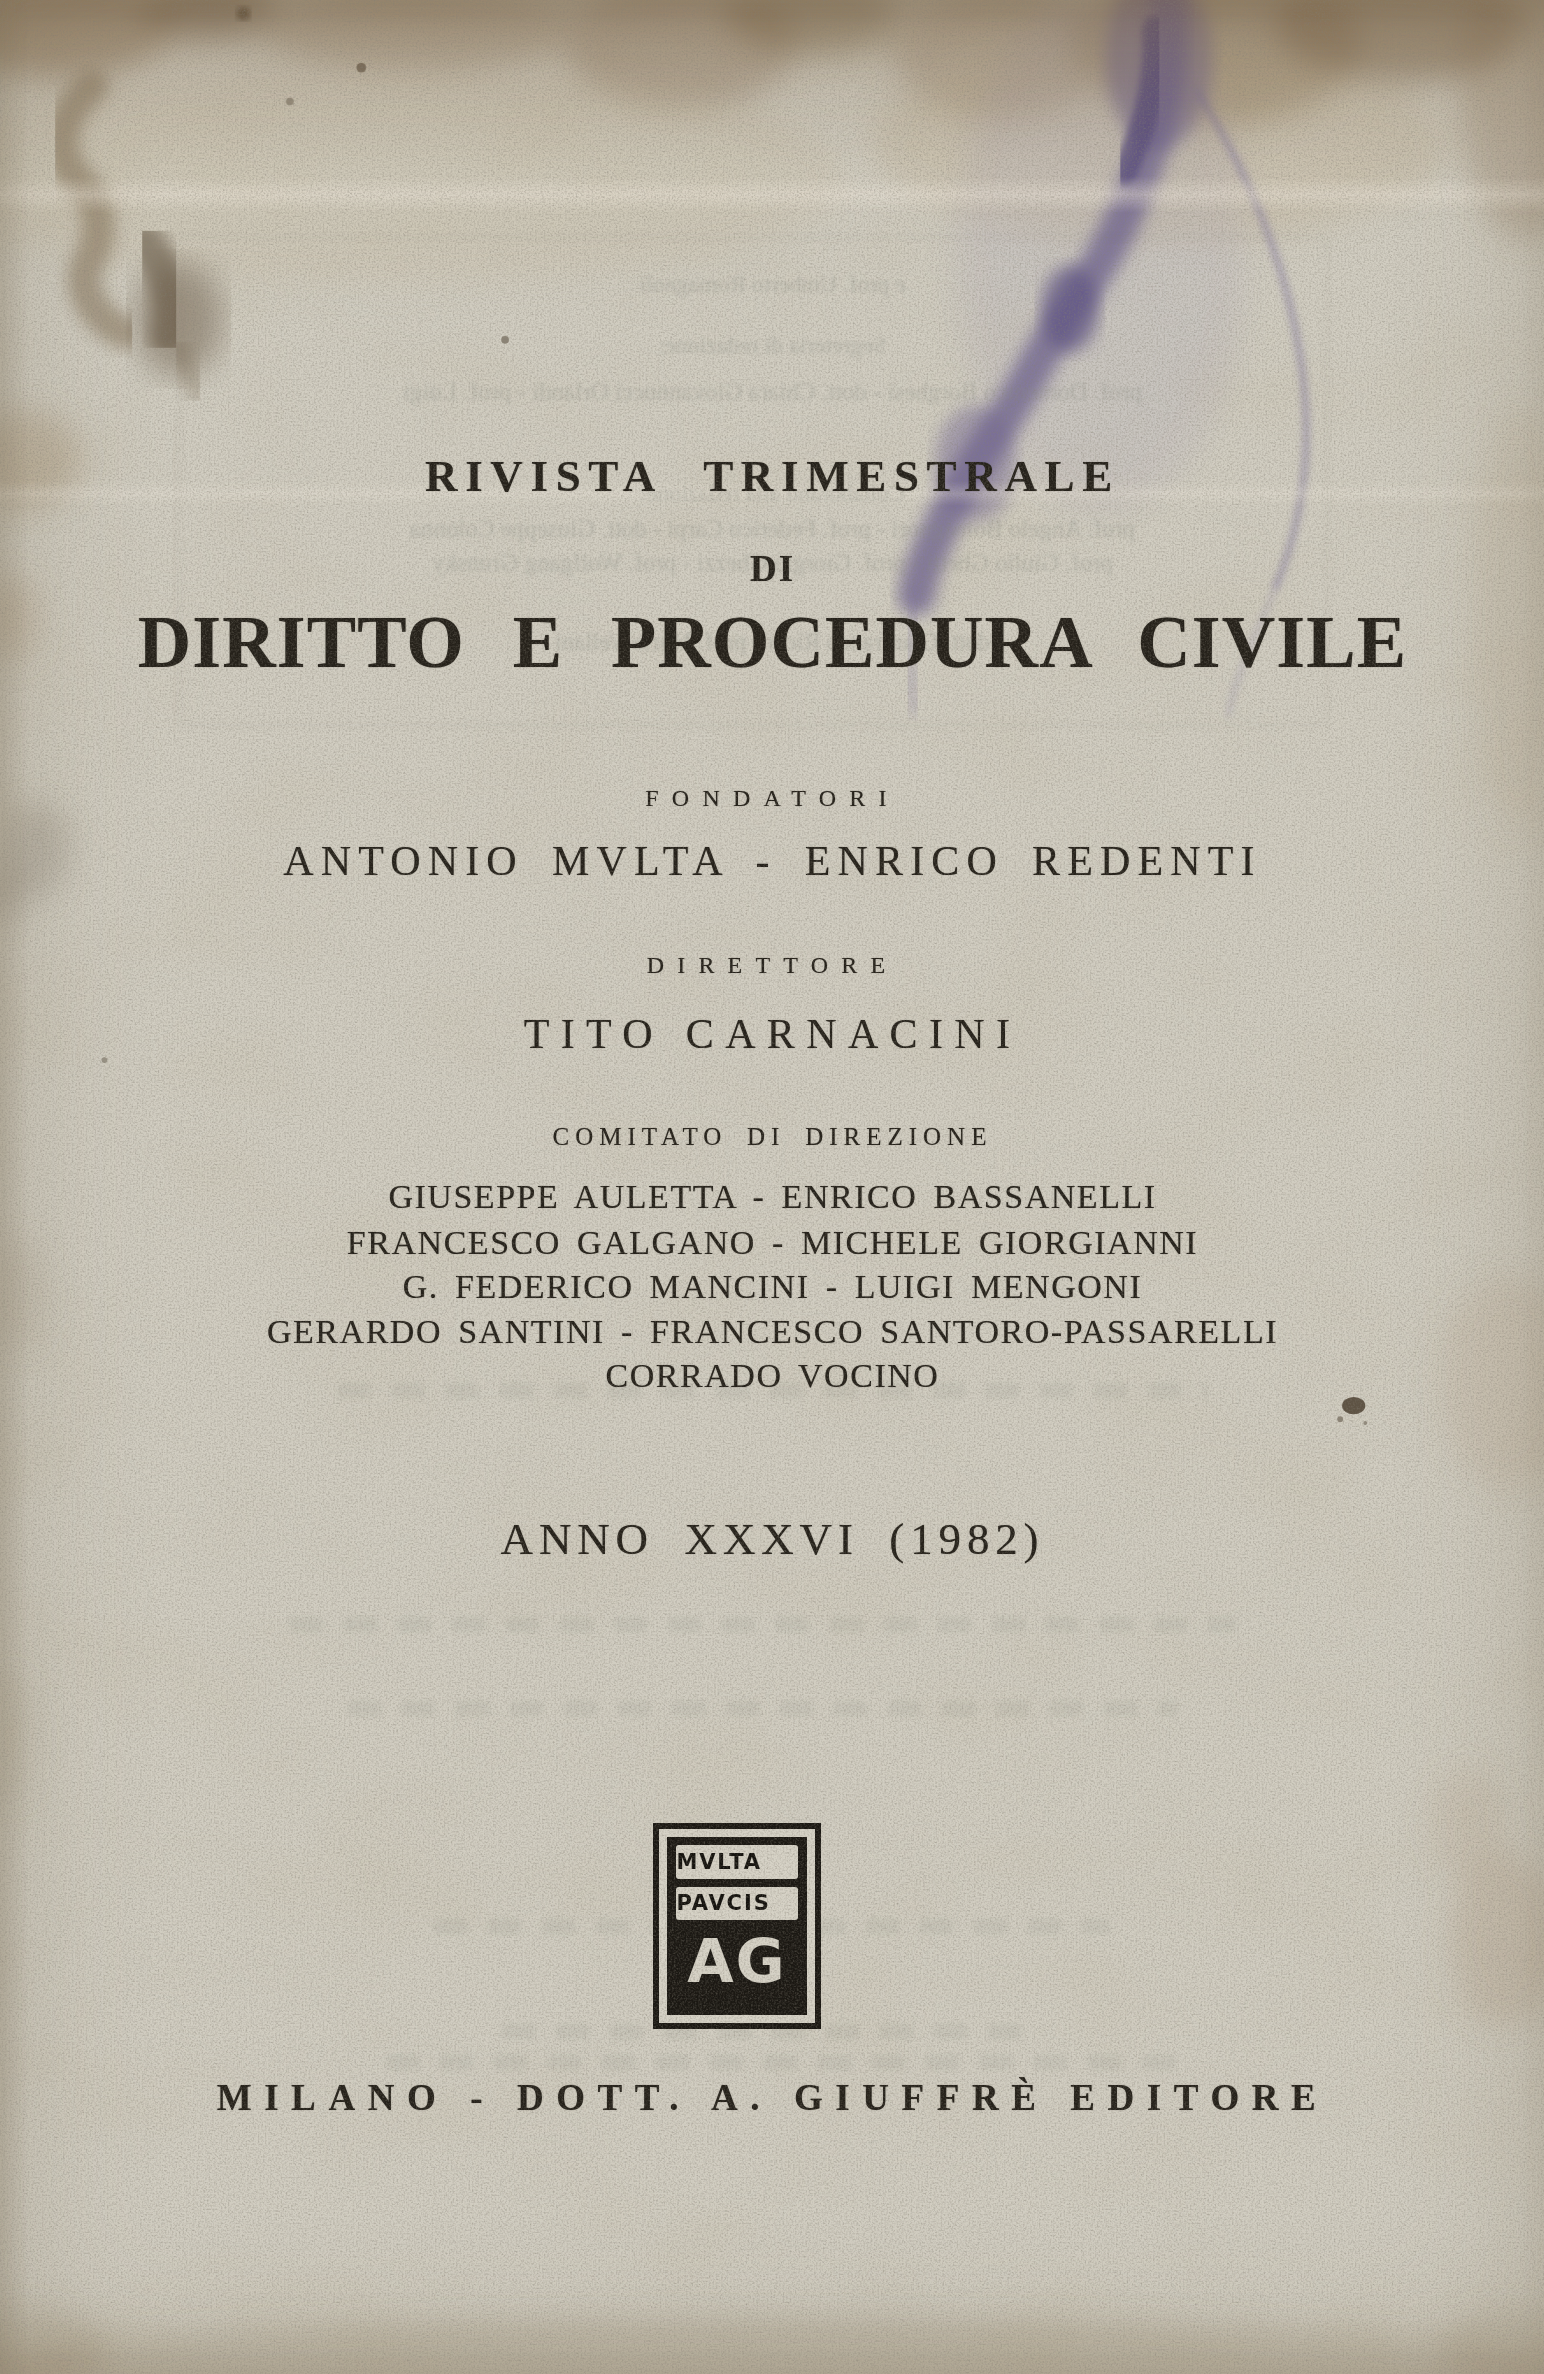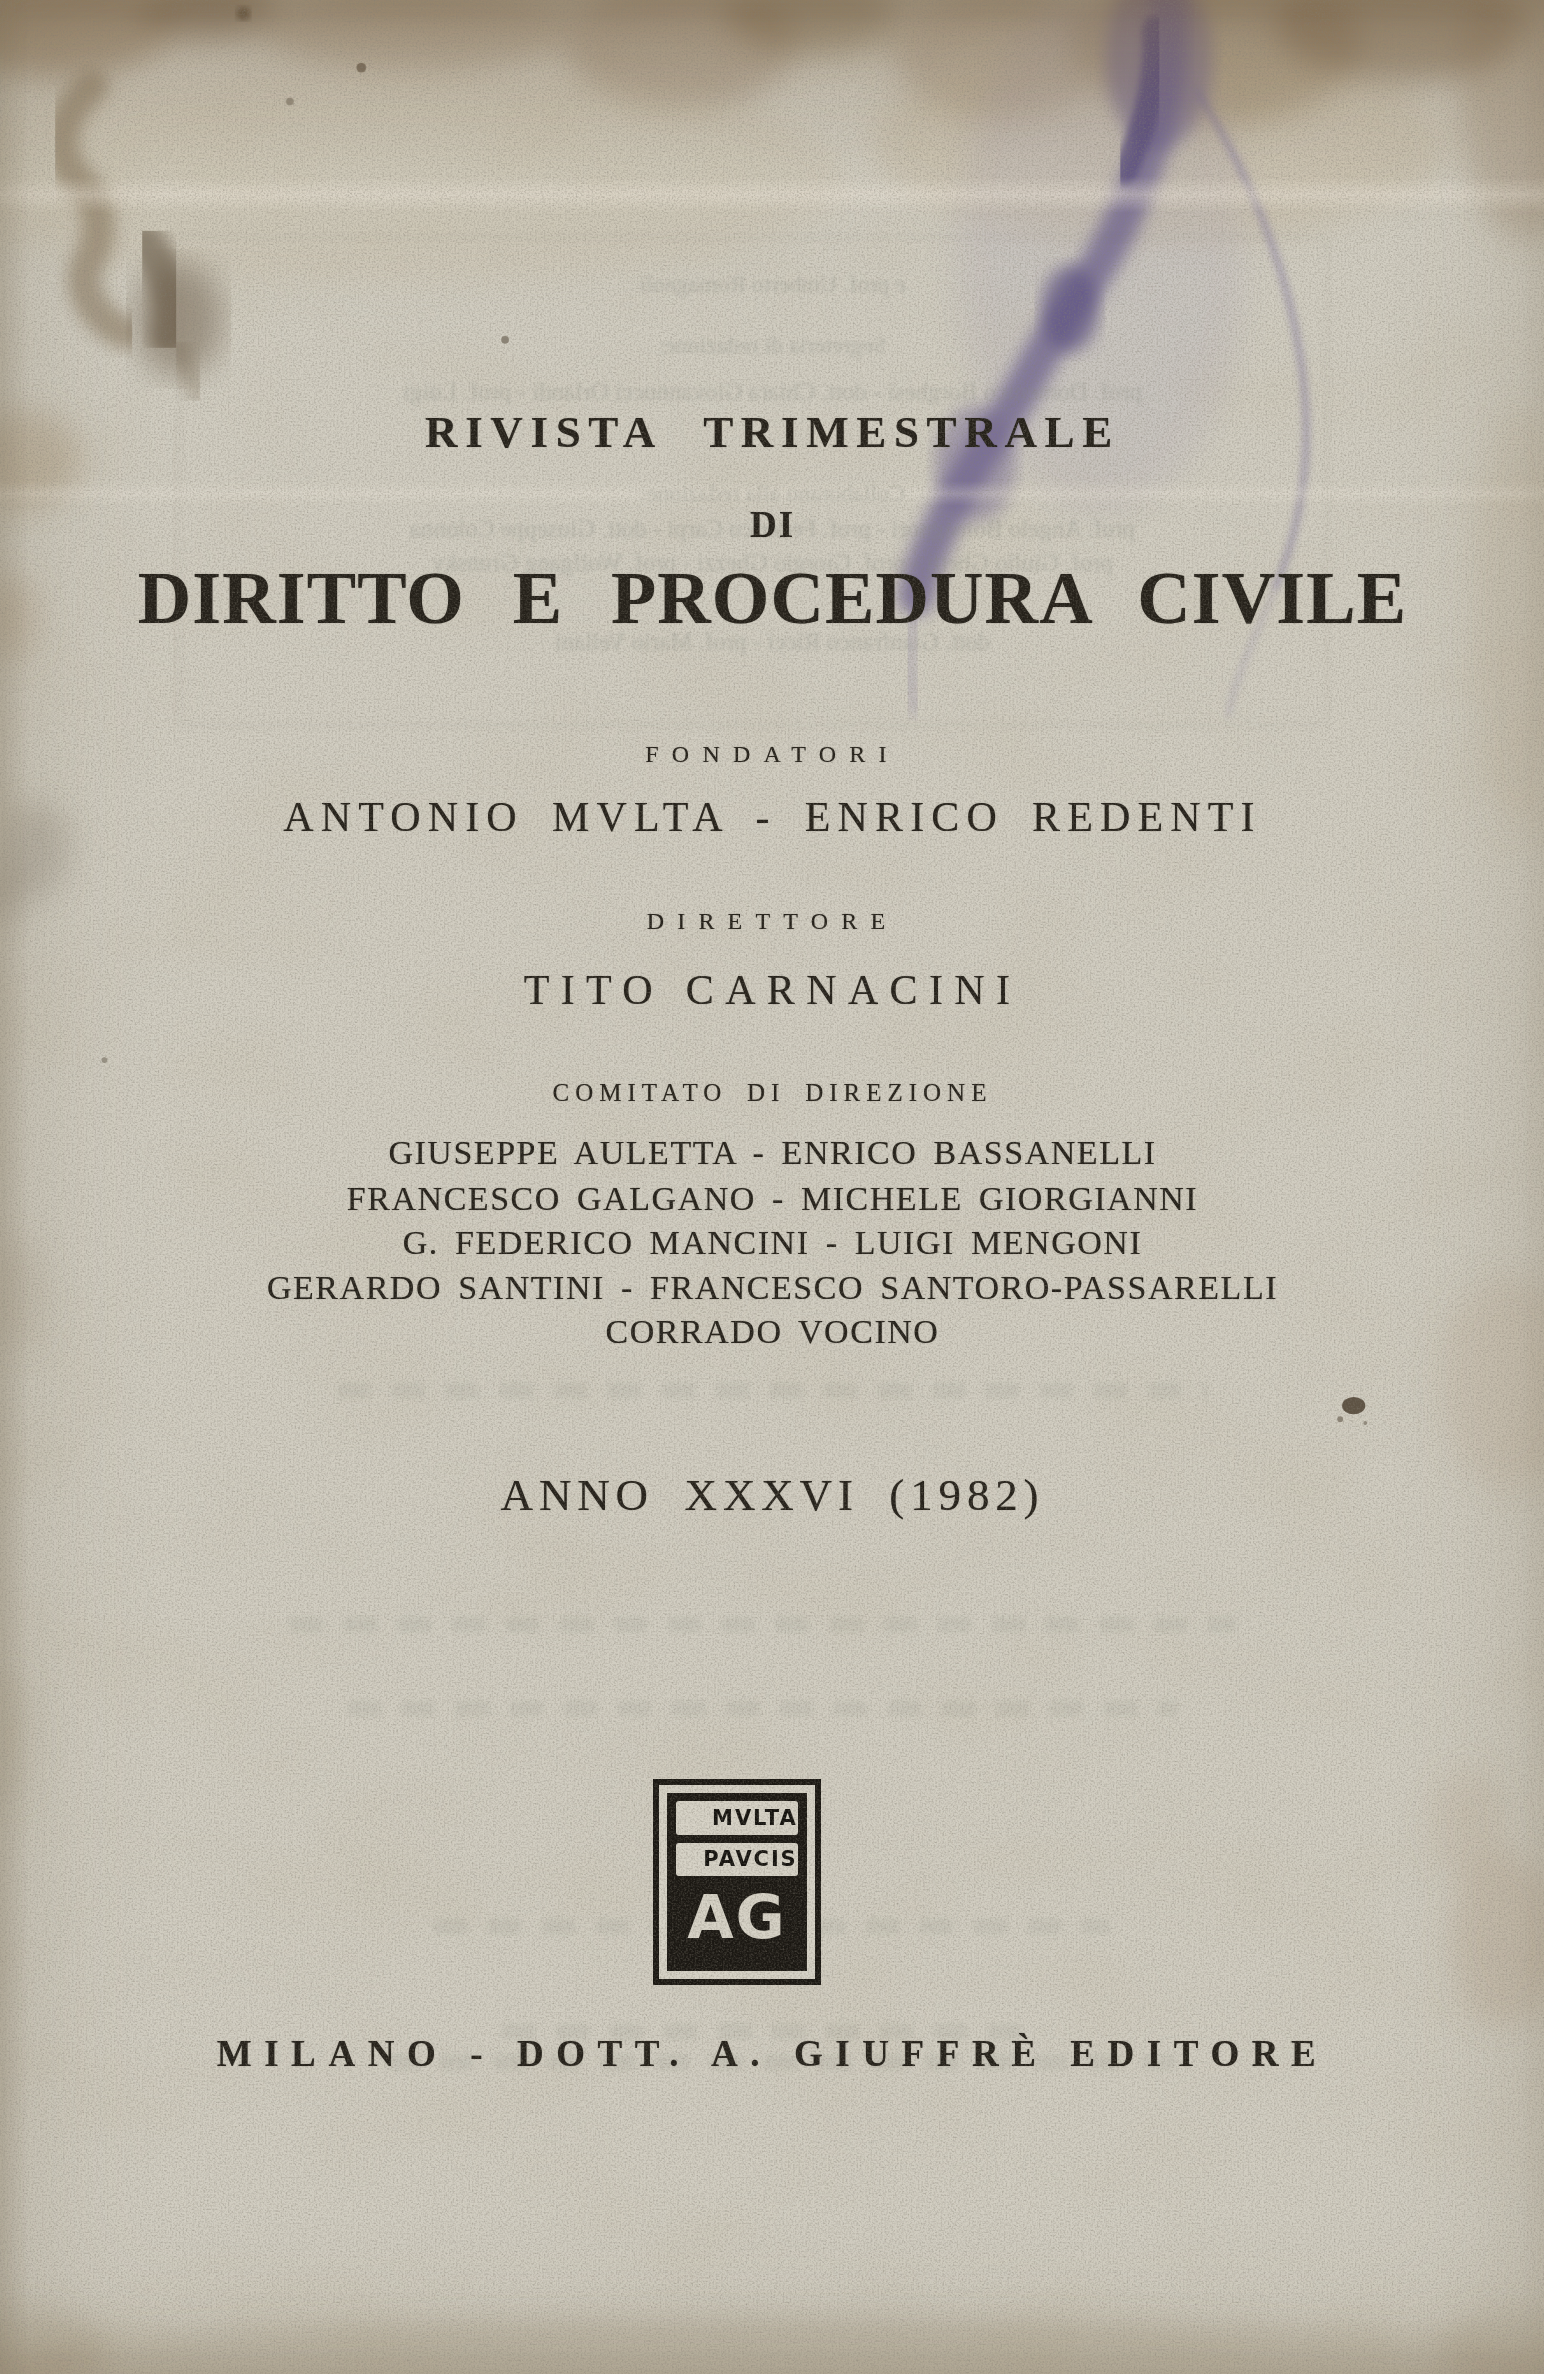--- a/index.html
+++ b/index.html
@@ -39,42 +39,42 @@
   .ghost-stripe{position:absolute;height:15.4px;z-index:2;filter:blur(2.9px);opacity:.07;
     background:repeating-linear-gradient(90deg,#5a6055 0 33px,transparent 33px 54px);}
   .s0{top:1383px;left:338px;width:869px;}
   .s1{top:1617px;left:290px;width:946px;}
   .s2{top:1701px;left:348px;width:830px;}
   .s3{top:1919px;left:434px;width:676px;}
   .s4{top:2024px;left:502px;width:541px;}
   .s5{top:2055px;left:386px;width:792px;}
 
   
-  .content{position:absolute;inset:0;z-index:3;}
+  .content{position:absolute;inset:0;z-index:3;margin-top:44px;}
   .t{position:absolute;left:0;width:100%;text-align:center;white-space:nowrap;line-height:1;
      text-shadow:0 0 1px rgba(37,33,26,.55);}
   .l-riv   {top:410px; font-size:45px; font-weight:bold; letter-spacing:.17em; word-spacing:.55em;}
   .l-di    {top:506px; font-size:37px; font-weight:bold; letter-spacing:.05em;}
   .l-tit   {top:561px; font-size:74px; font-weight:bold; letter-spacing:.015em; word-spacing:.38em;}
   .l-fond  {top:742px; font-size:24px; letter-spacing:.55em;}
   .l-found {top:796px; font-size:42px; letter-spacing:.17em; word-spacing:.25em;}
   .l-dirlab{top:909px; font-size:24px; letter-spacing:.55em;}
   .l-dir   {top:969px;font-size:42px; letter-spacing:.27em;}
   .l-comlab{top:1080px;font-size:25px; letter-spacing:.24em; word-spacing:.3em;}
   .c-row   {font-size:34px; letter-spacing:.045em; word-spacing:.18em;}
   .c0{top:1136px;} .c1{top:1182px;} .c2{top:1226px;} .c3{top:1271px;} .c4{top:1315px;}
   .l-anno  {top:1473px;font-size:45px; letter-spacing:.13em; word-spacing:.3em;}
   .l-impr  {top:2035px;font-size:37px; font-weight:bold; letter-spacing:.34em;}
 
   
   .logo{position:absolute;top:1779px;left:653px;width:168px;height:206px;z-index:3;
     border:6.8px solid #1b1813;background:#d6d2c6;padding:7.7px;box-sizing:border-box;}
   .logo-inner{width:100%;height:100%;background:#1b1813;padding:8.7px 9.7px 0;box-sizing:border-box;
     display:flex;flex-direction:column;}
-  .logo-word{background:#d6d2c6;color:#14120e;text-align:right;
+  .logo-word{background:#d6d2c6;color:#14120e;text-align:left;
     font-family:"DejaVu Sans",sans-serif;font-weight:bold;font-size:21px;line-height:1;
     letter-spacing:1.9px;padding:6.8px 0 5.8px;border-radius:2.9px;}
   .logo-word + .logo-word{margin-top:7.7px;}
   .logo-ag{flex:1;display:flex;align-items:center;justify-content:center;
     color:#d6d2c6;font-family:"DejaVu Sans",sans-serif;font-weight:bold;
     font-size:60px;letter-spacing:1.9px;padding-bottom:13px;}
 </style>
 </head>
 <body>
 

